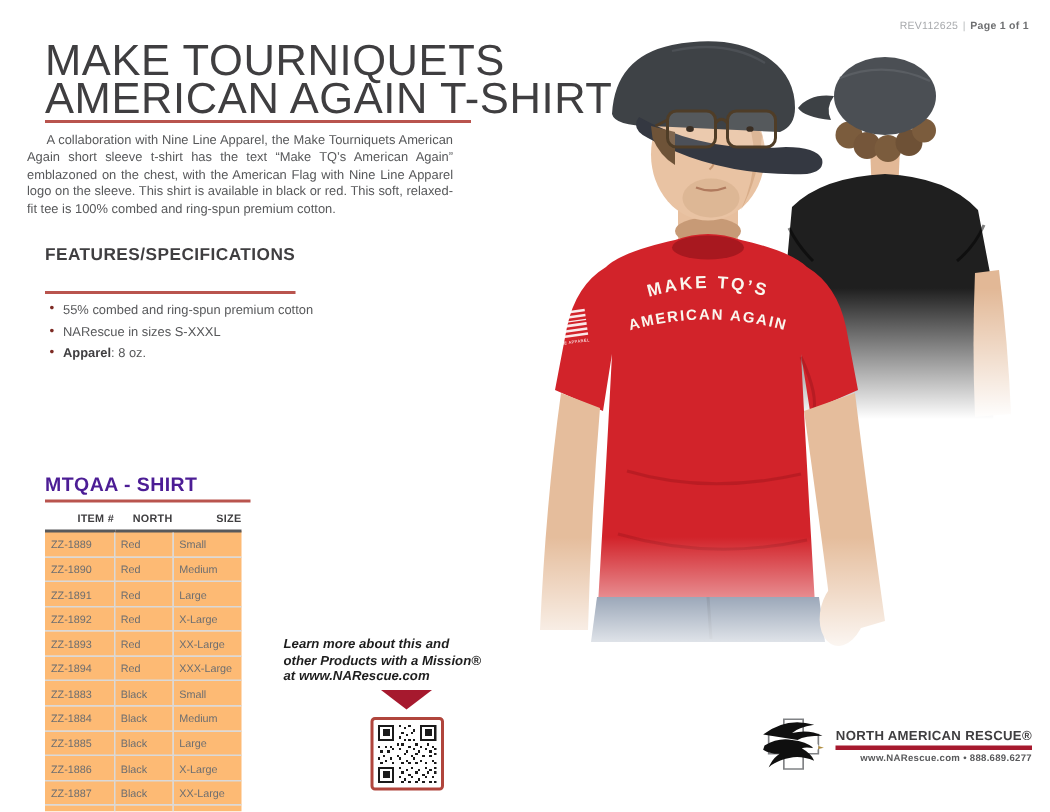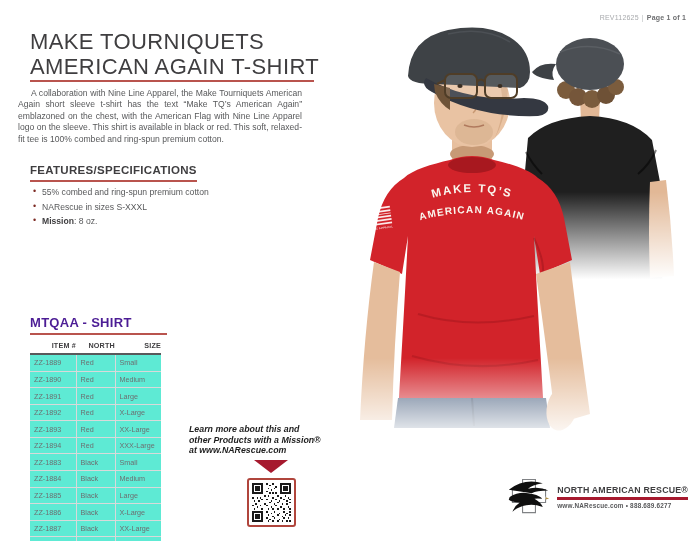--- a/index.html
+++ b/index.html
@@ -7,64 +7,64 @@
   .page {
     position:relative; width:700px; height:541px; background:#ffffff;
     font-family:"Liberation Sans", sans-serif; overflow:hidden;
   }
   
   .rev { position:absolute; top:14px; right:14px; font-size:7px; color:#a8aaad; letter-spacing:.2px; }
   .rev .sep { margin:0 3px; color:#b9bbbd; }
   .rev .pg  { color:#6d6e70; font-weight:bold; }
 
   
-  .title { position:absolute; left:30px; top:29px; font-size:22px; line-height:25px;
+  .title { position:absolute; left:30px; top:29px; font-size:29px; line-height:25px;
            color:#3f3e40; letter-spacing:.4px; font-weight:400; white-space:nowrap; }
   .title-underline { position:absolute; left:30px; top:80px; width:284px; height:2px; background:#b9544e; }
 
   
   .desc { position:absolute; left:18px; top:88px; width:284px; font-size:8.6px; line-height:11.4px;
           color:#57585a; text-align:justify; text-indent:13px; }
 
   
   .features { position:absolute; left:30px; top:160px; width:290px; }
   .features h2 { display:inline-block; font-size:11.5px; font-weight:bold; color:#3f3e40;
-                 letter-spacing:.3px; border-bottom:2px solid #b9544e; padding-bottom:4px; }
+                 letter-spacing:.3px; border-bottom:2px solid #b9544e; padding-bottom:18px; }
   .features ul { list-style:none; margin-top:5px; }
   .features li { position:relative; font-size:8.6px; color:#57585a; padding-left:12px; margin-bottom:4.5px; }
   .features li::before { content:"•"; position:absolute; left:3px; top:-1px; color:#7d2b24; font-size:9px; }
   .features li.weight { margin-top:3px; }
   .features li .wlabel { font-weight:bold; color:#3f3e40; }
 
   
   .sku { position:absolute; left:30px; top:315px; }
   .sku h2 { font-size:13px; font-weight:bold; color:#4c1d95; letter-spacing:.3px; }
   .sku .rule { width:137px; height:2px; background:#b9544e; margin-top:3px; margin-bottom:2px; }
   table.sku-table { border-collapse:collapse; width:131px; }
   table.sku-table th { font-size:7.2px; font-weight:bold; color:#3f3e40; text-align:right;
                        padding:4px 0 3px 4px; border-bottom:2px solid #58595b; letter-spacing:.2px; }
-  table.sku-table td { font-size:7.2px; color:#6d6e70; background:#5eead4;
+  table.sku-table td { font-size:7.2px; color:#6d6e70; background:#fdba74;
                        padding:3.4px 0 3.2px 4px; border-bottom:1px solid #d9d9d9; border-right:1px solid #d9d9d9; }
   table.sku-table td:last-child { border-right:none; }
   table.sku-table col.c1 { width:46px; } table.sku-table col.c2 { width:39px; } table.sku-table col.c3 { width:46px; }
 
   
   .photo { position:absolute; left:298px; top:14px; width:402px; height:452px; }
 
   
   .cta { position:absolute; left:189px; top:424px; width:164px; text-align:left; }
   .cta .txt { font-size:8.8px; font-weight:bold; font-style:italic; line-height:10.6px; color:#1e1e1e; }
   .cta-arrow { width:0; height:0; border-left:17px solid transparent; border-right:17px solid transparent;
                border-top:13px solid #a6192e; margin:4px auto 5px auto; }
   .qr-box { width:49px; height:49px; margin:0 auto; border:2px solid #b0453c; border-radius:3px;
             background:#fff; padding:3px; }
   .qr-box svg { width:100%; height:100%; display:block; }
 
   
-  .nar { position:absolute; right:12px; top:476px; display:flex; align-items:center; }
+  .nar { position:absolute; right:12px; top:476px; display:flex; align-items:center;text-align:right; }
   .nar .eagle { width:46px; height:42px; margin-right:5px; }
   .nar .brand { font-size:8.8px; font-weight:bold; color:#3f3e40; letter-spacing:.2px; white-space:nowrap; }
   .nar .redbar { height:3.5px; background:#a6192e; margin:1.5px 0 2px 0; }
   .nar .contact { font-size:6.4px; font-weight:bold; color:#58595b; letter-spacing:.2px; }
 </style>
 </head>
 <body>
 
 <div class="page">
 
@@ -166,21 +166,21 @@
   </h1>
   <div class="title-underline"></div>
 
   <p class="desc">A collaboration with Nine Line Apparel, the Make Tourniquets American Again short sleeve t-shirt has the text “Make TQ’s American Again” emblazoned on the chest, with the American Flag with Nine Line Apparel logo on the sleeve. This shirt is available in black or red. This soft, relaxed-fit tee is 100% combed and ring-spun premium cotton.</p>
 
   <div class="features">
     <h2>FEATURES/SPECIFICATIONS</h2>
     <ul>
       <li>55% combed and ring-spun premium cotton</li>
       <li>NARescue in sizes S-XXXL</li>
-      <li class="weight"><span class="wlabel">Mission</span><span>: 8 oz.</span></li>
+      <li class="weight"><span class="wlabel">Apparel</span><span>: 8 oz.</span></li>
     </ul>
   </div>
 
   <div class="sku">
     <h2>MTQAA - SHIRT</h2>
     <div class="rule"></div>
     <table class="sku-table">
       <colgroup>
           <col class="c1">
           <col class="c2">

